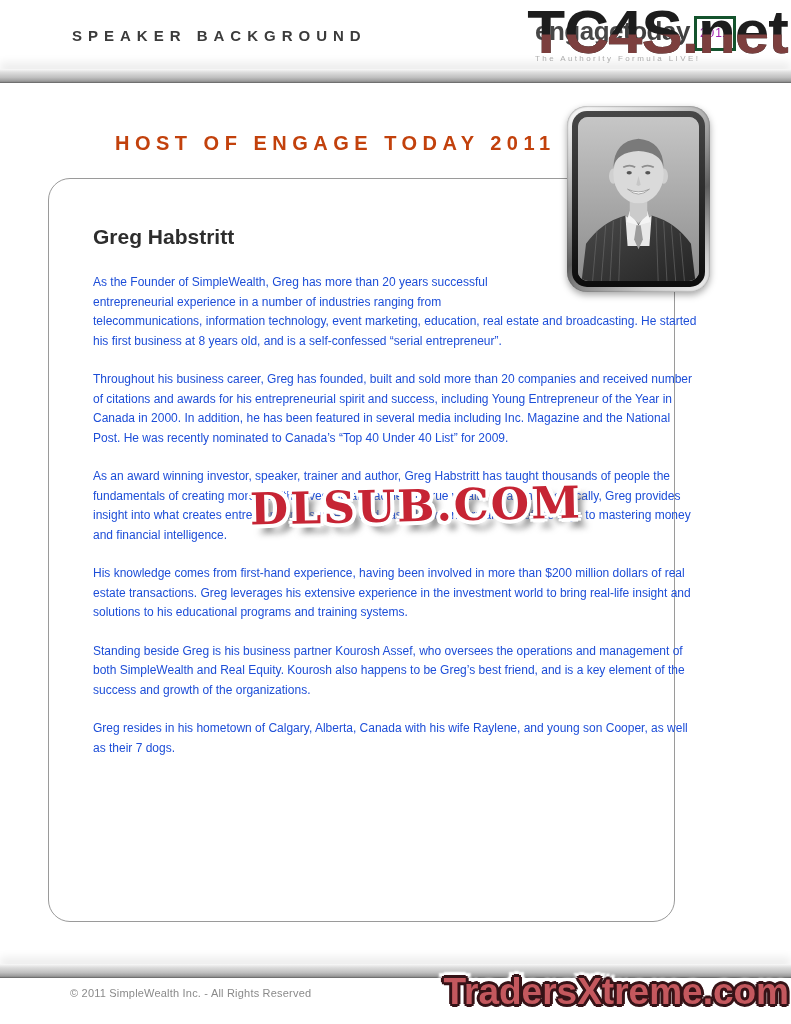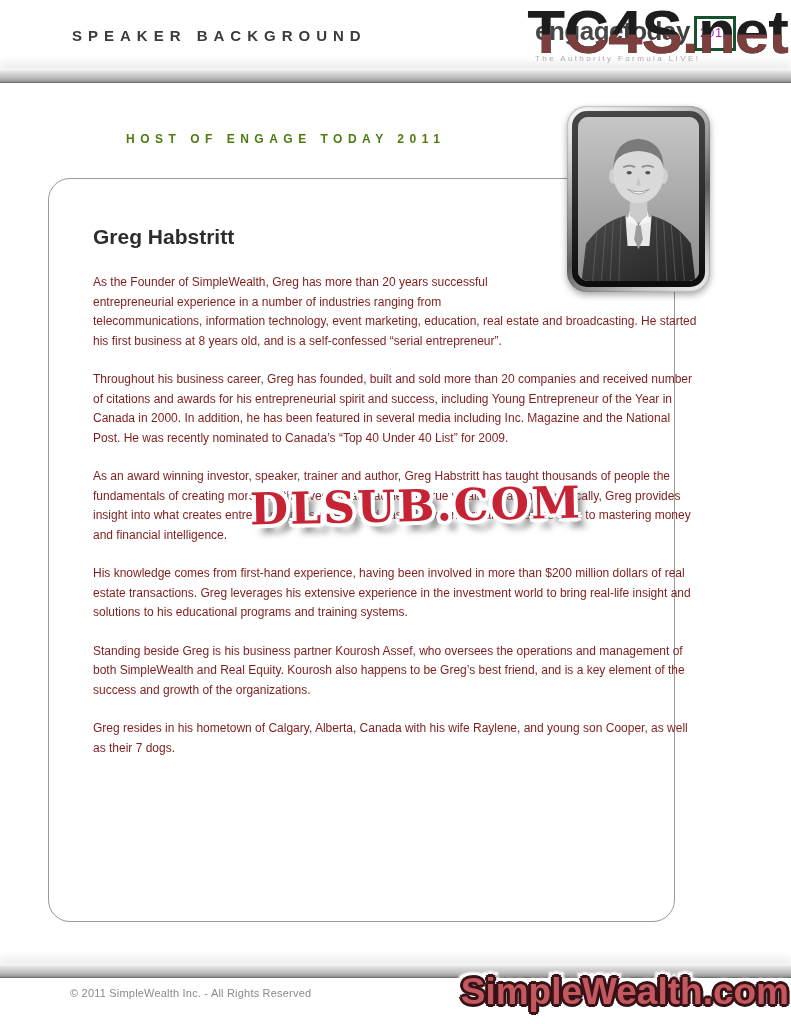--- a/index.html
+++ b/index.html
@@ -34,22 +34,22 @@
   .bar{
     position:absolute;left:0;width:791px;height:13px;
     background:linear-gradient(to bottom,#f9f9f9 0%,#dedede 25%,#c0c0c0 65%,#a0a0a0 90%,#8a8a8a 100%);
     border-bottom:1px solid #707070;
     box-shadow:0 2px 0 rgba(255,255,255,.9),0 -7px 9px rgba(0,0,0,.07);
   }
   .bar-top{top:69px;}
   .bar-bottom{top:964px;}
   
   .section-heading{
-    position:absolute;left:126px;top:132px;font-size:12px;font-weight:bold;
-    letter-spacing:5.5px;color:#4d7c0f;
+    position:absolute;left:115px;top:132px;font-size:20px;font-weight:bold;
+    letter-spacing:5.5px;color:#c2410c;
   }
   
   .photo-frame{
     position:absolute;left:567px;top:106px;width:143px;height:186px;box-sizing:border-box;
     border-radius:20px;padding:5px;z-index:4;
     background:linear-gradient(150deg,#fdfdfd 0%,#d4d4d4 20%,#909090 45%,#5e5e5e 60%,#cacaca 85%,#f3f3f3 100%);
     box-shadow:0 3px 7px rgba(0,0,0,.35), inset 0 0 2px #555;
   }
   .photo-bezel{
     width:100%;height:100%;box-sizing:border-box;border-radius:15px;padding:6px;
@@ -57,21 +57,21 @@
   }
   .photo-img{width:100%;height:100%;border-radius:10px;overflow:hidden;background:#b9b9b9;}
   .photo-img svg{display:block;width:100%;height:100%;}
   
   .content-box{
     position:absolute;left:48px;top:178px;width:627px;height:744px;box-sizing:border-box;
     border:1px solid #9a9a9a;border-radius:22px;padding:46px 46px 0 44px;background:#fff;
   }
   .speaker-name{font-size:21px;font-weight:bold;color:#2d2d2d;margin:0 0 24px 0;}
   .photo-float{float:right;width:132px;height:38px;}
-  p.body{width:604px;font-size:12px;line-height:19.5px;color:#7f1d1d;margin:4px 0 19px 0;}
+  p.body{width:604px;font-size:12px;line-height:19.5px;color:#1d4ed8;margin:4px 0 19px 0;}
   
   .wm-dlsub{
     position:absolute;left:250px;top:482px;z-index:5;line-height:1.1;
     font-family:"DejaVu Serif",serif;font-size:44px;font-weight:bold;letter-spacing:2px;
     color:#c62434;transform:rotate(-1.2deg);white-space:nowrap;
     text-shadow:
       -3px -3px 0 #fff, 3px -3px 0 #fff, -3px 3px 0 #fff, 3px 3px 0 #fff,
       -4px 0 0 #fff, 4px 0 0 #fff, 0 -4px 0 #fff, 0 4px 0 #fff,
       8px 9px 6px rgba(110,110,110,.8);
   }
@@ -164,15 +164,15 @@
     <p class="body">As an award winning investor, speaker, trainer and author, Greg Habstritt has taught thousands of people the fundamentals of creating more wealth, investing and achieving true wealth creation. Specifically, Greg provides insight into what creates entrepreneurial success, and has a keen understanding of the keys to mastering money and financial intelligence.</p>
     <p class="body">His knowledge comes from first-hand experience, having been involved in more than $200 million dollars of real estate transactions. Greg leverages his extensive experience in the investment world to bring real-life insight and solutions to his educational programs and training systems.</p>
     <p class="body">Standing beside Greg is his business partner Kourosh Assef, who oversees the operations and management of both SimpleWealth and Real Equity. Kourosh also happens to be Greg’s best friend, and is a key element of the success and growth of the organizations.</p>
     <p class="body">Greg resides in his hometown of Calgary, Alberta, Canada with his wife Raylene, and young son Cooper, as well as their 7 dogs.</p>
   </div>
 
   <div class="wm-dlsub">DLSUB.COM</div>
 
   <div class="bar bar-bottom"></div>
   <div class="copyright">© 2011 SimpleWealth Inc. - All Rights Reserved</div>
-  <div class="wm-traders">SimpleWealth.com</div>
+  <div class="wm-traders">TradersXtreme.com</div>
 
 </div>
 
 </body></html>

